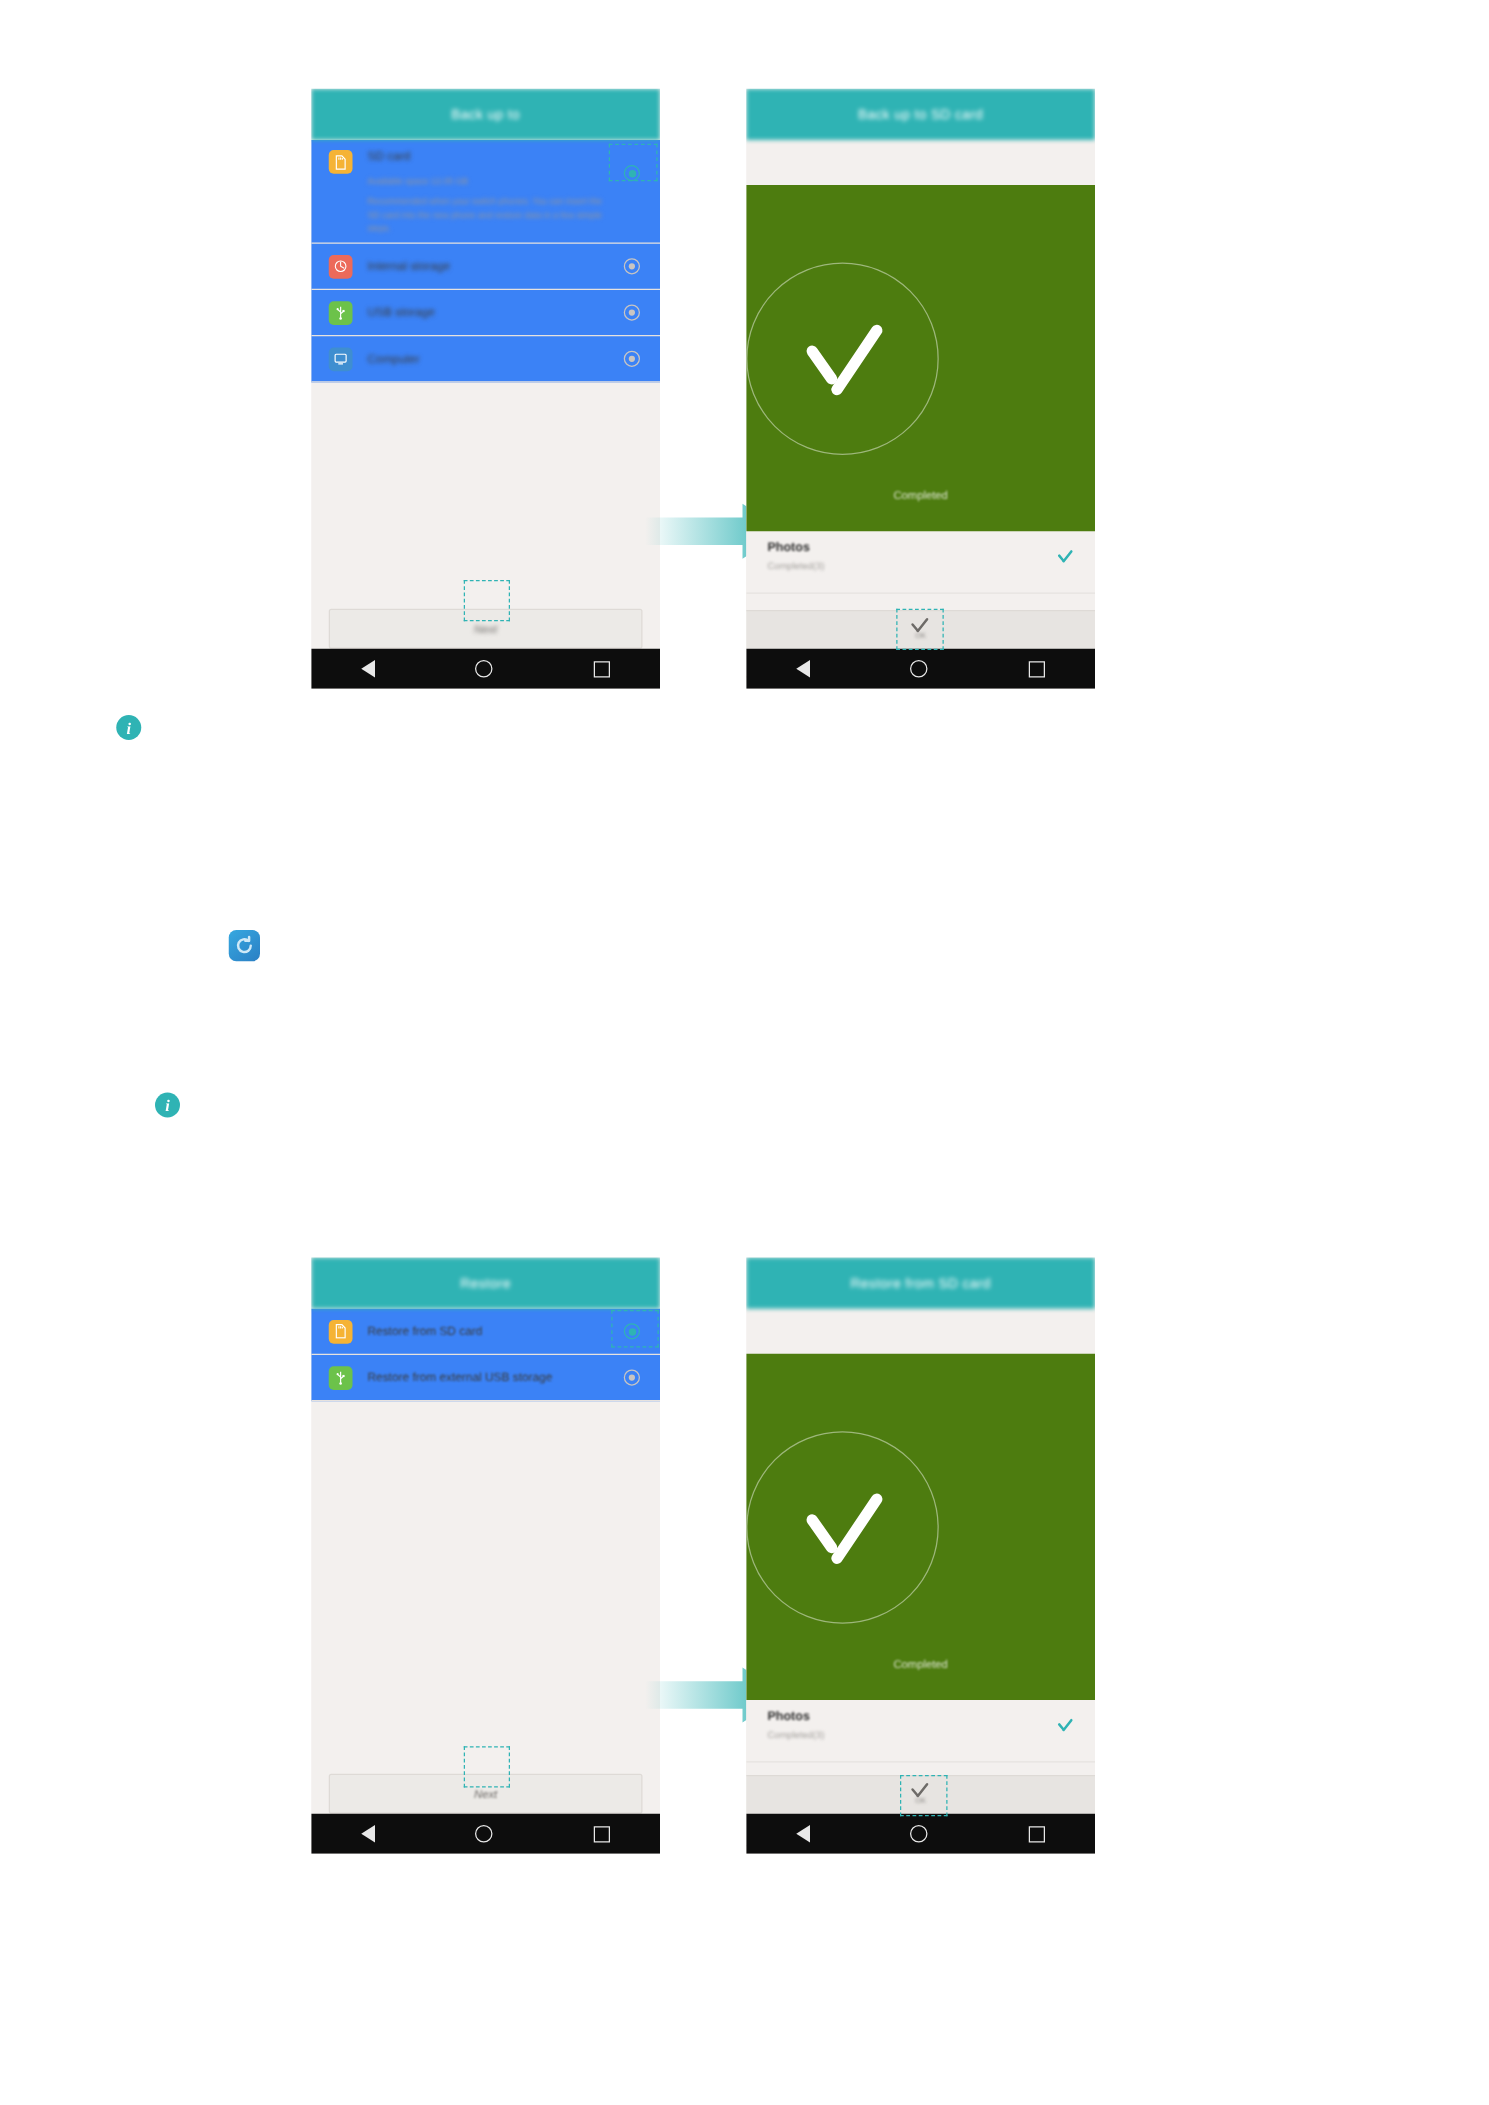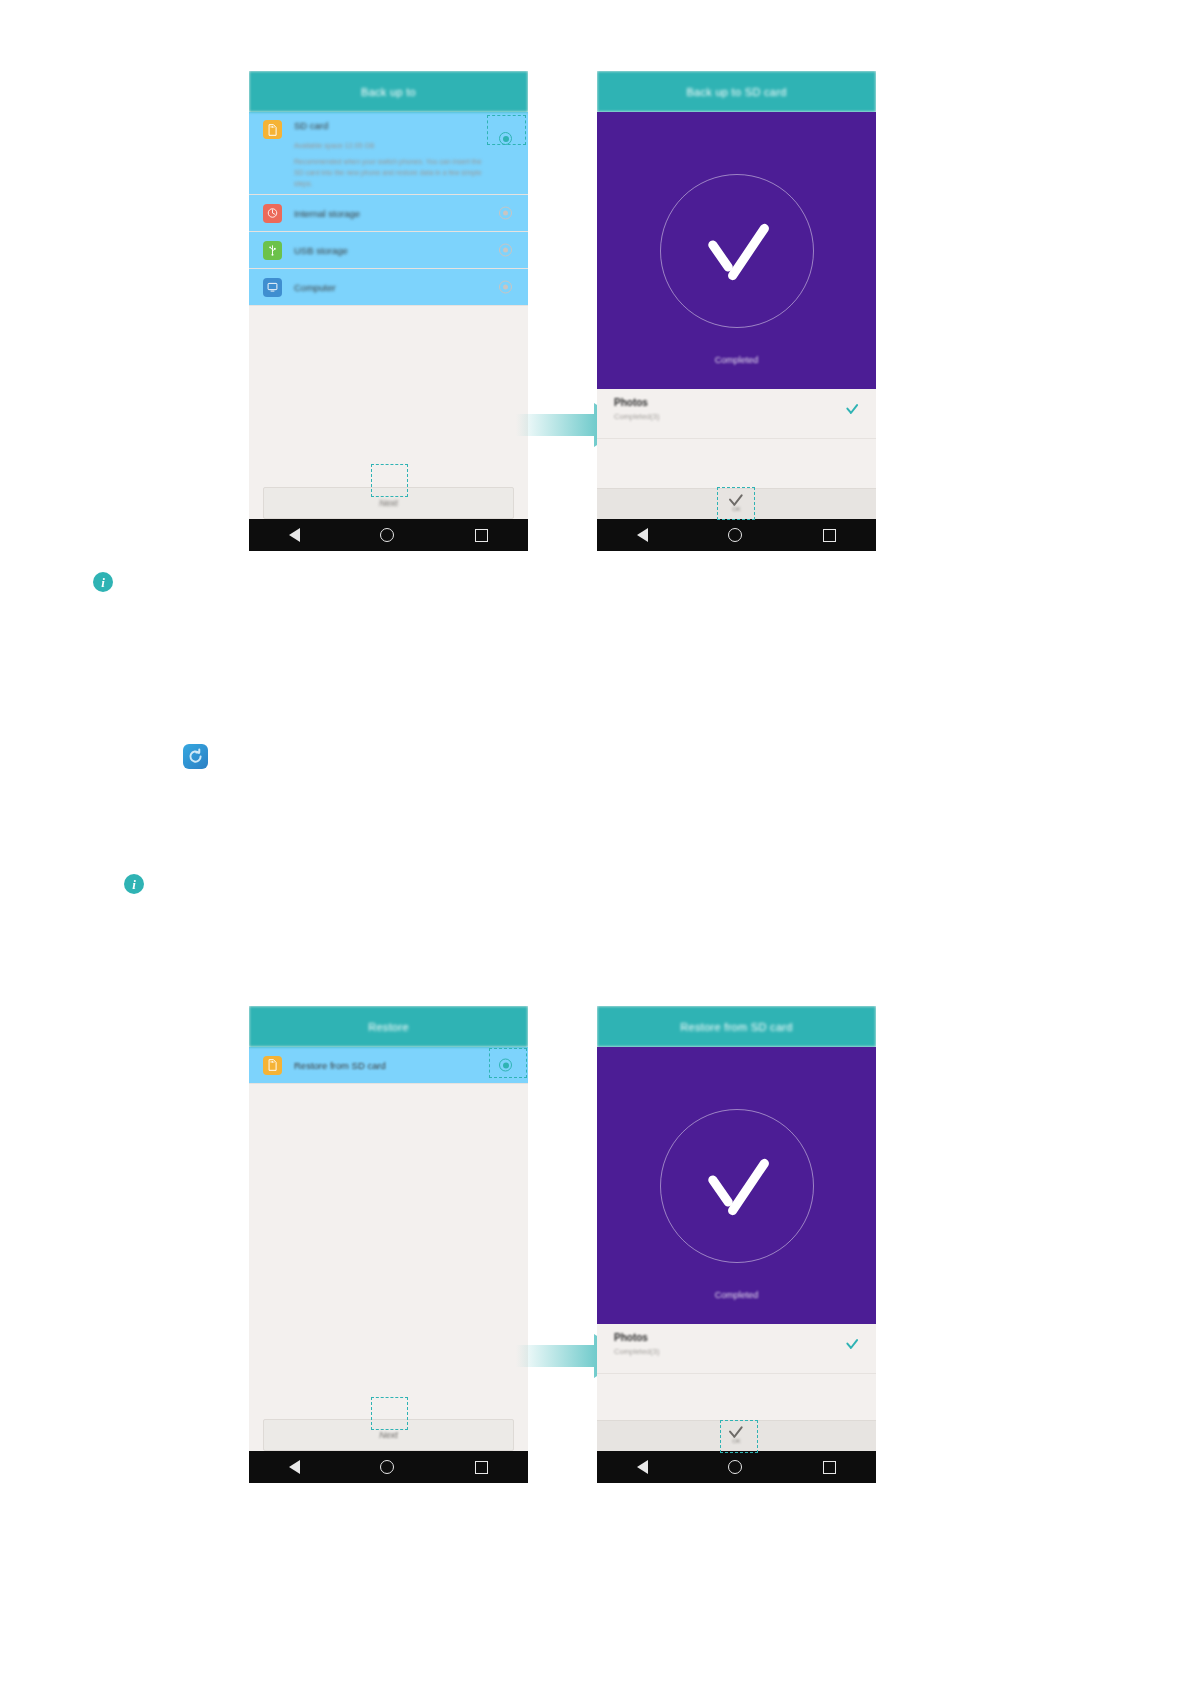--- a/index.html
+++ b/index.html
@@ -32,21 +32,21 @@
     display: flex;
     align-items: center;
     justify-content: center;
     letter-spacing: .3px;
   }
   .blur1 { filter: blur(1.7px); }
   .blur2 { filter: blur(1.15px); }
   .blur-soft { filter: blur(.85px); }
 
   
-  .list { background: #7dd3fc; }
+  .list { background: #3b82f6; }
   .row {
     display: flex;
     align-items: center;
     height: 36px;
     padding: 0 16px 0 14px;
     border-bottom: 1px solid #e6e2df;
     position: relative;
   }
   .row.tall { height: 74px; align-items: flex-start; padding-top: 8px; border-bottom: 1px solid #e6e2df;}
   .row-icon {
@@ -122,25 +122,26 @@
     display: flex;
     align-items: center;
     justify-content: space-around;
   }
   .nav-back { width:0; height:0; border-top:7px solid transparent; border-bottom:7px solid transparent; border-right:11px solid #e8e8e8; }
   .nav-home { width:14px; height:14px; border:1.6px solid #e8e8e8; border-radius:50%; box-sizing:border-box;}
   .nav-rec { width:13px; height:13px; border:1.6px solid #e8e8e8; box-sizing:border-box;}
 
   
   .hero {
-    background: #4c1d95;
+    background: #4d7c0f;
     position: relative;
     display: flex;
     align-items: center;
-    justify-content: center;
+    justify-content: flex-start;
+    margin-top: 36px;
   }
   .hero-circle {
     width: 152px; height: 152px;
     border-radius: 50%;
     border: 1.4px solid rgba(255,255,255,.45);
     display: flex; align-items: center; justify-content: center;
   }
   .hero-check {
     width: 78px; height: 46px;
     position: relative;
@@ -381,20 +382,34 @@
             <path d="M4.4 2.4v2M6 2.4v2M7.6 2.9v1.5" stroke="#fff" stroke-width="1"></path>
           </svg>
         </span>
         <span class="row-label blur-soft">Restore from SD card</span>
         <span class="radio sel">
             <i></i>
           </span>
       </div>
 
 
+      <div class="row">
+        <span class="row-icon ic-usb">
+          <svg class="ic-glyph" viewBox="0 0 12 14">
+            <path d="M6 1.6v10.6M6 6.5 3.4 4.3M6 8.2l2.6-2.3" stroke="#fff" stroke-width="1.1" fill="none"></path>
+            <circle cx="6" cy="12.6" r="1.2" fill="#fff"></circle>
+            <circle cx="3.2" cy="3.9" r="1" fill="#fff"></circle>
+            <rect x="7.7" y="4.6" width="2" height="2" fill="#fff"></rect>
+          </svg>
+        </span>
+        <span class="row-label blur-soft">Restore from external USB storage</span>
+        <span class="radio">
+            <i></i>
+          </span>
+      </div>
     </div>
 
     <div class="btn-bar">
       <div class="btn-next">
         <span class="blur-soft">Next</span>
       </div>
     </div>
 
     <div class="navbar">
       <span class="nav-back"></span>

